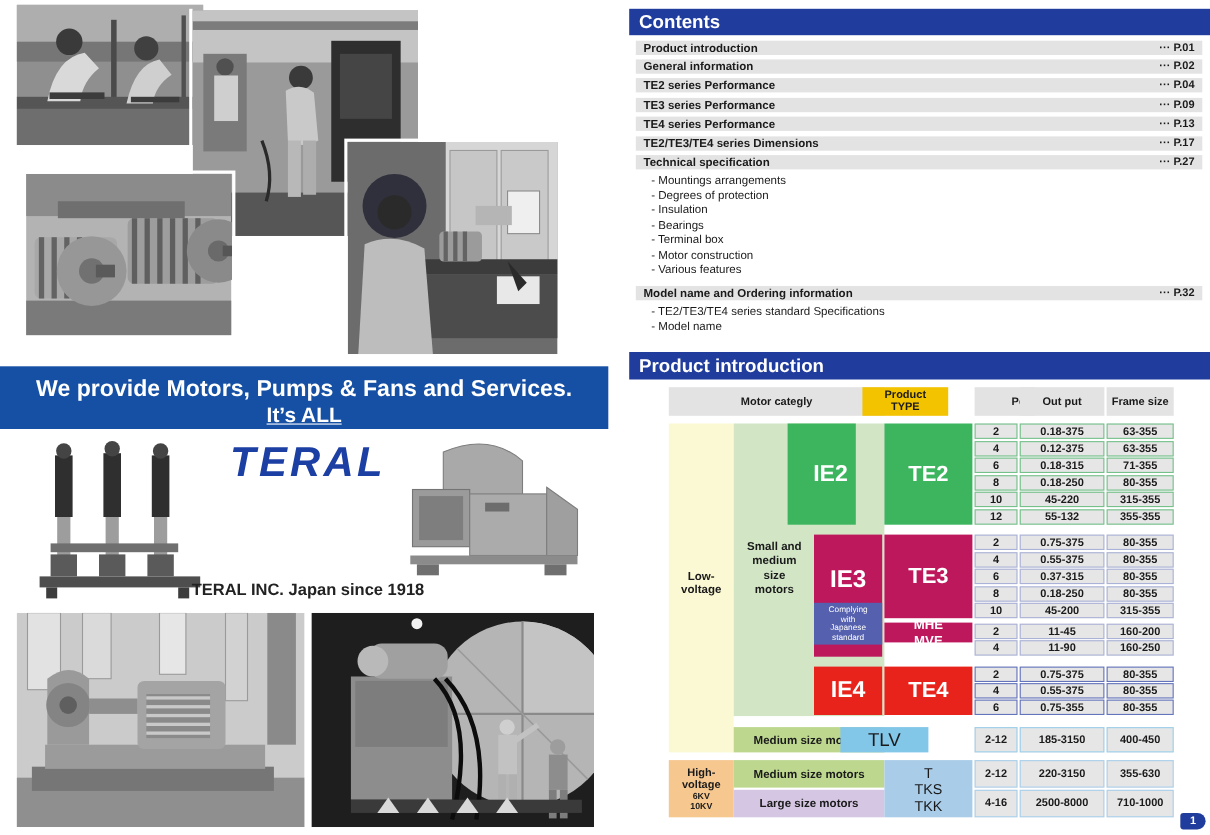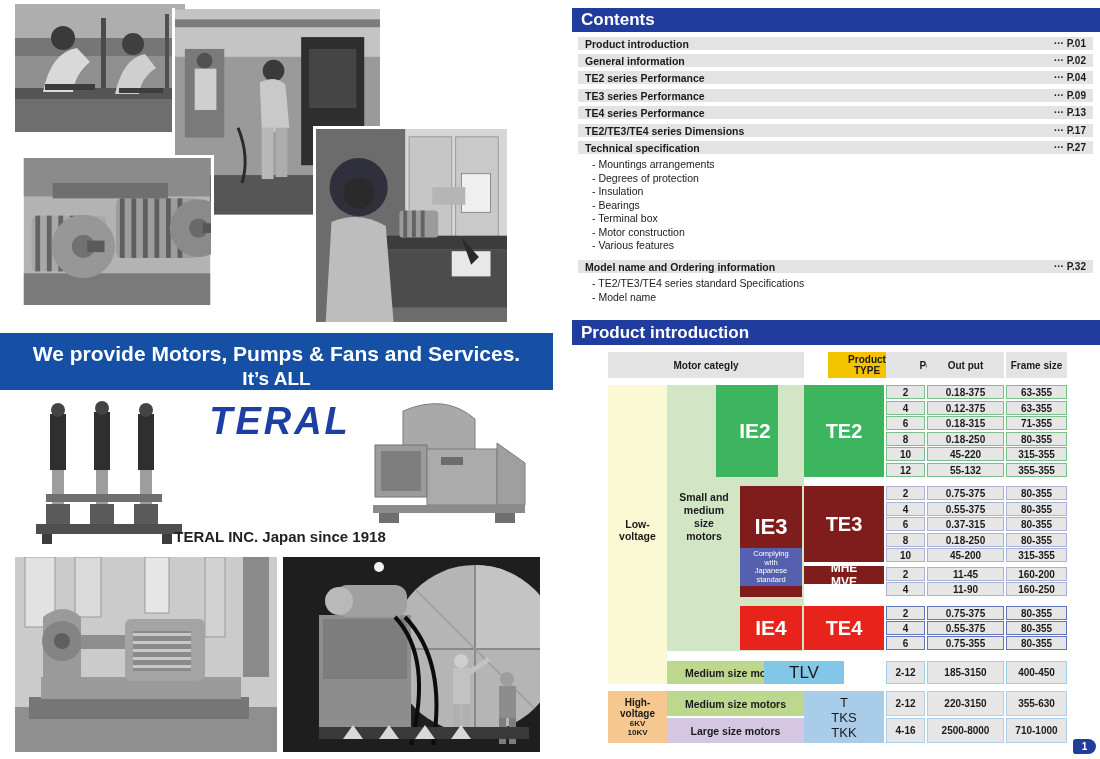--- a/index.html
+++ b/index.html
@@ -6,39 +6,39 @@
   .page{position:relative;width:1100px;height:759px;background:#ffffff;overflow:hidden;
         font-family:"Liberation Sans",sans-serif;color:#1a1a1a;}
   .abs{position:absolute;box-sizing:border-box;}
   .pre{white-space:pre-line;}
 
   
   .photo{position:absolute;overflow:hidden;}
   .photo svg{display:block;width:100%;height:100%;}
   .banner{background:#1550a4;color:#fff;text-align:center;font-weight:bold;}
   .banner .l1{font-size:21px;line-height:26px;padding-top:8px;}
-  .banner .l2{font-size:19px;line-height:23px;}
+  .banner .l2{font-size:19px;line-height:23px;text-decoration:underline;}
   .logo{color:#1c3fa3;font-weight:bold;font-style:italic;font-size:38px;letter-spacing:3px;text-align:center;}
   .caption{font-size:15px;font-weight:bold;color:#222;text-align:center;}
 
   
   .header-bar{background:#203c9c;color:#fff;font-weight:bold;font-size:17px;
               display:flex;align-items:center;padding-left:9px;}
   .toc-row{background:#e3e3e3;display:flex;justify-content:space-between;align-items:center;
            padding:0 7px;font-size:10.5px;font-weight:bold;height:13px;}
   .toc-page{font-size:10px;font-weight:bold;margin-left:19px;}
   .sub{font-size:10.5px;line-height:13.5px;color:#1a1a1a;}
 
   
   .hcell{background:#e3e3e3;display:flex;align-items:center;justify-content:center;
          font-size:10px;font-weight:bold;text-align:center;}
   .gold{background:#f3c300;}
   .bigbox{display:flex;align-items:center;justify-content:center;color:#fff;font-weight:bold;}
   .green{background:#3db45e;}
-  .indigo{background:#7f1d1d;}
+  .indigo{background:#be185d;}
   .red{background:#e8231c;}
   .databox{background:#e6e6e6;display:flex;align-items:center;justify-content:center;
            font-size:10px;font-weight:bold;}
   .b-ie2{border:1px solid #74c18a;}
   .b-ie3{border:1px solid #aab2d8;}
   .b-ie4{border:1px solid #6474bc;}
   .b-tlv{border:1px solid #9ccfeb;}
   .b-hv{border:1px solid #abd0eb;}
   .cp{left:886px;width:39px;}
   .co{left:927px;width:77px;}
@@ -313,21 +313,21 @@
   <div class="abs" style="left:592px;top:277px;width:480px;">
     <div class="sub">- TE2/TE3/TE4 series standard Specifications</div>
     <div class="sub">- Model name</div>
   </div>
 
   <div class="header-bar abs" style="left:572px;top:320px;width:528px;height:25px;">
     <span>Product introduction</span>
   </div>
 
   <div class="hcell abs" style="left:608px;top:352px;width:196px;height:26px;">Motor categly</div>
-  <div class="hcell gold pre abs" style="left:828px;top:352px;width:78px;height:26px;line-height:11px;">Product
+  <div class="hcell gold pre abs" style="left:784px;top:352px;width:78px;height:26px;line-height:11px;">Product
 TYPE</div>
   <div class="hcell abs" style="left:886px;top:352px;width:55px;height:26px;padding-left:33px;">Pole</div>
   <div class="hcell abs" style="left:927px;top:352px;width:77px;height:26px;">Out put</div>
   <div class="hcell abs" style="left:1006px;top:352px;width:61px;height:26px;">Frame size</div>
 
   <div class="abs" style="left:608px;top:385px;width:59px;height:299px;background:#fbf9d4;"></div>
   <div class="abs" style="left:667px;top:385px;width:137px;height:266px;background:#d2e6c6;"></div>
   <div class="catlabel pre abs" style="left:608px;top:510px;width:59px;height:40px;">Low-
 voltage</div>
   <div class="catlabel pre abs" style="left:667px;top:487px;width:74px;height:60px;line-height:13px;">Small and

